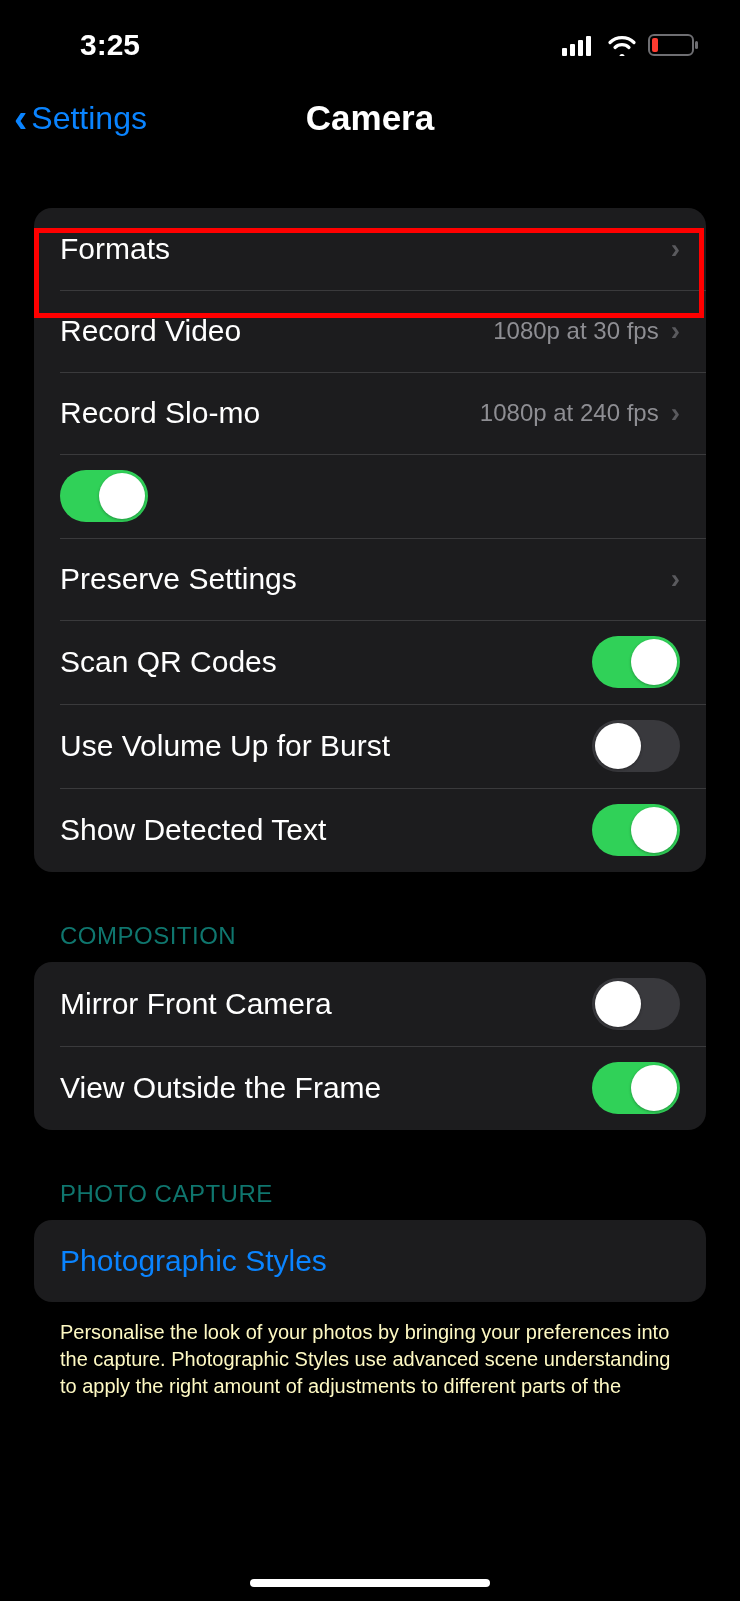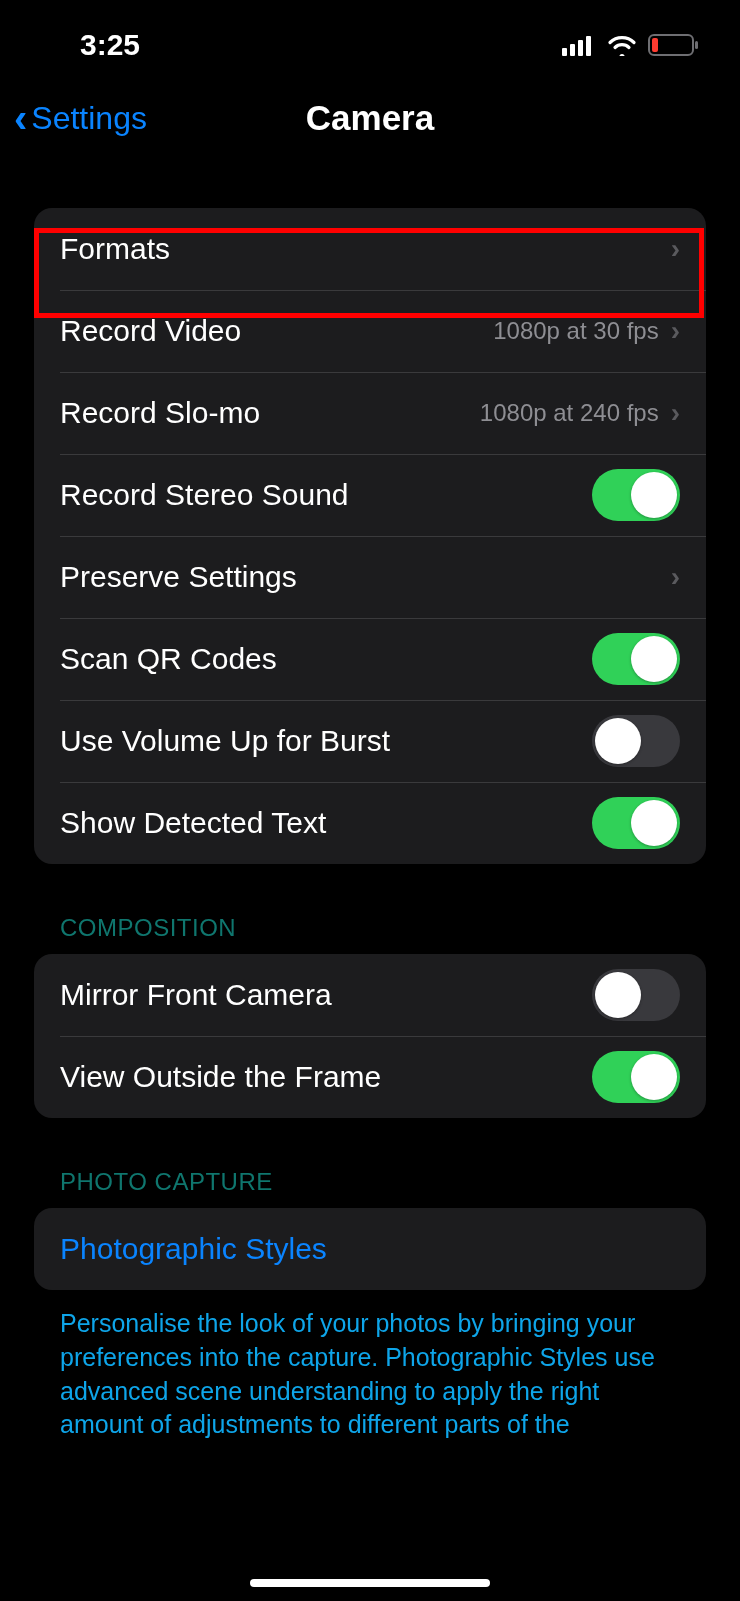--- a/index.html
+++ b/index.html
@@ -63,21 +63,21 @@
     background: #1c1c1e;
     border-radius: 18px;
     overflow: hidden;
     margin-bottom: 50px;
   }
   .row {
     display: flex;
     align-items: center;
     justify-content: space-between;
     min-height: 82px;
-    padding: 4px 26px;
+    padding: 16px 26px;
     position: relative;
   }
   .row + .row::before {
     content: "";
     position: absolute;
     left: 26px;
     right: 0;
     top: 0;
     height: 1px;
     background: #3a3a3c;
@@ -124,22 +124,22 @@
     padding: 0 26px 12px 26px;
     text-transform: uppercase;
   }
   .highlight-box {
     position: absolute;
     border: 5px solid #ff0000;
     pointer-events: none;
   }
   .link-row .row-label { color: #0a84ff; }
   .footer-text {
-    font-size: 25px;
-    color: #0ea5e9;
+    font-size: 20px;
+    color: #fef9c3;
     padding: 14px 26px 0 26px;
     line-height: 1.35;
   }
   .home-indicator {
     position: absolute;
     bottom: 14px;
     left: 50%;
     transform: translateX(-50%);
     width: 240px;
     height: 8px;
@@ -192,21 +192,20 @@
       <span class="row-label">Record Video</span>
       <span class="row-value">1080p at 30 fps</span>
       <span class="chevron">›</span>
     </div>
     <div class="row">
       <span class="row-label">Record Slo-mo</span>
       <span class="row-value">1080p at 240 fps</span>
       <span class="chevron">›</span>
     </div>
     <div class="row">
-      <span class="row-label">Record Stereo Sound</span>
       <div class="toggle on">
           <div class="knob"></div>
         </div>
     </div>
     <div class="row">
       <span class="row-label">Preserve Settings</span>
       <span class="chevron">›</span>
     </div>
     <div class="row">
       <span class="row-label">Scan QR Codes</span>

